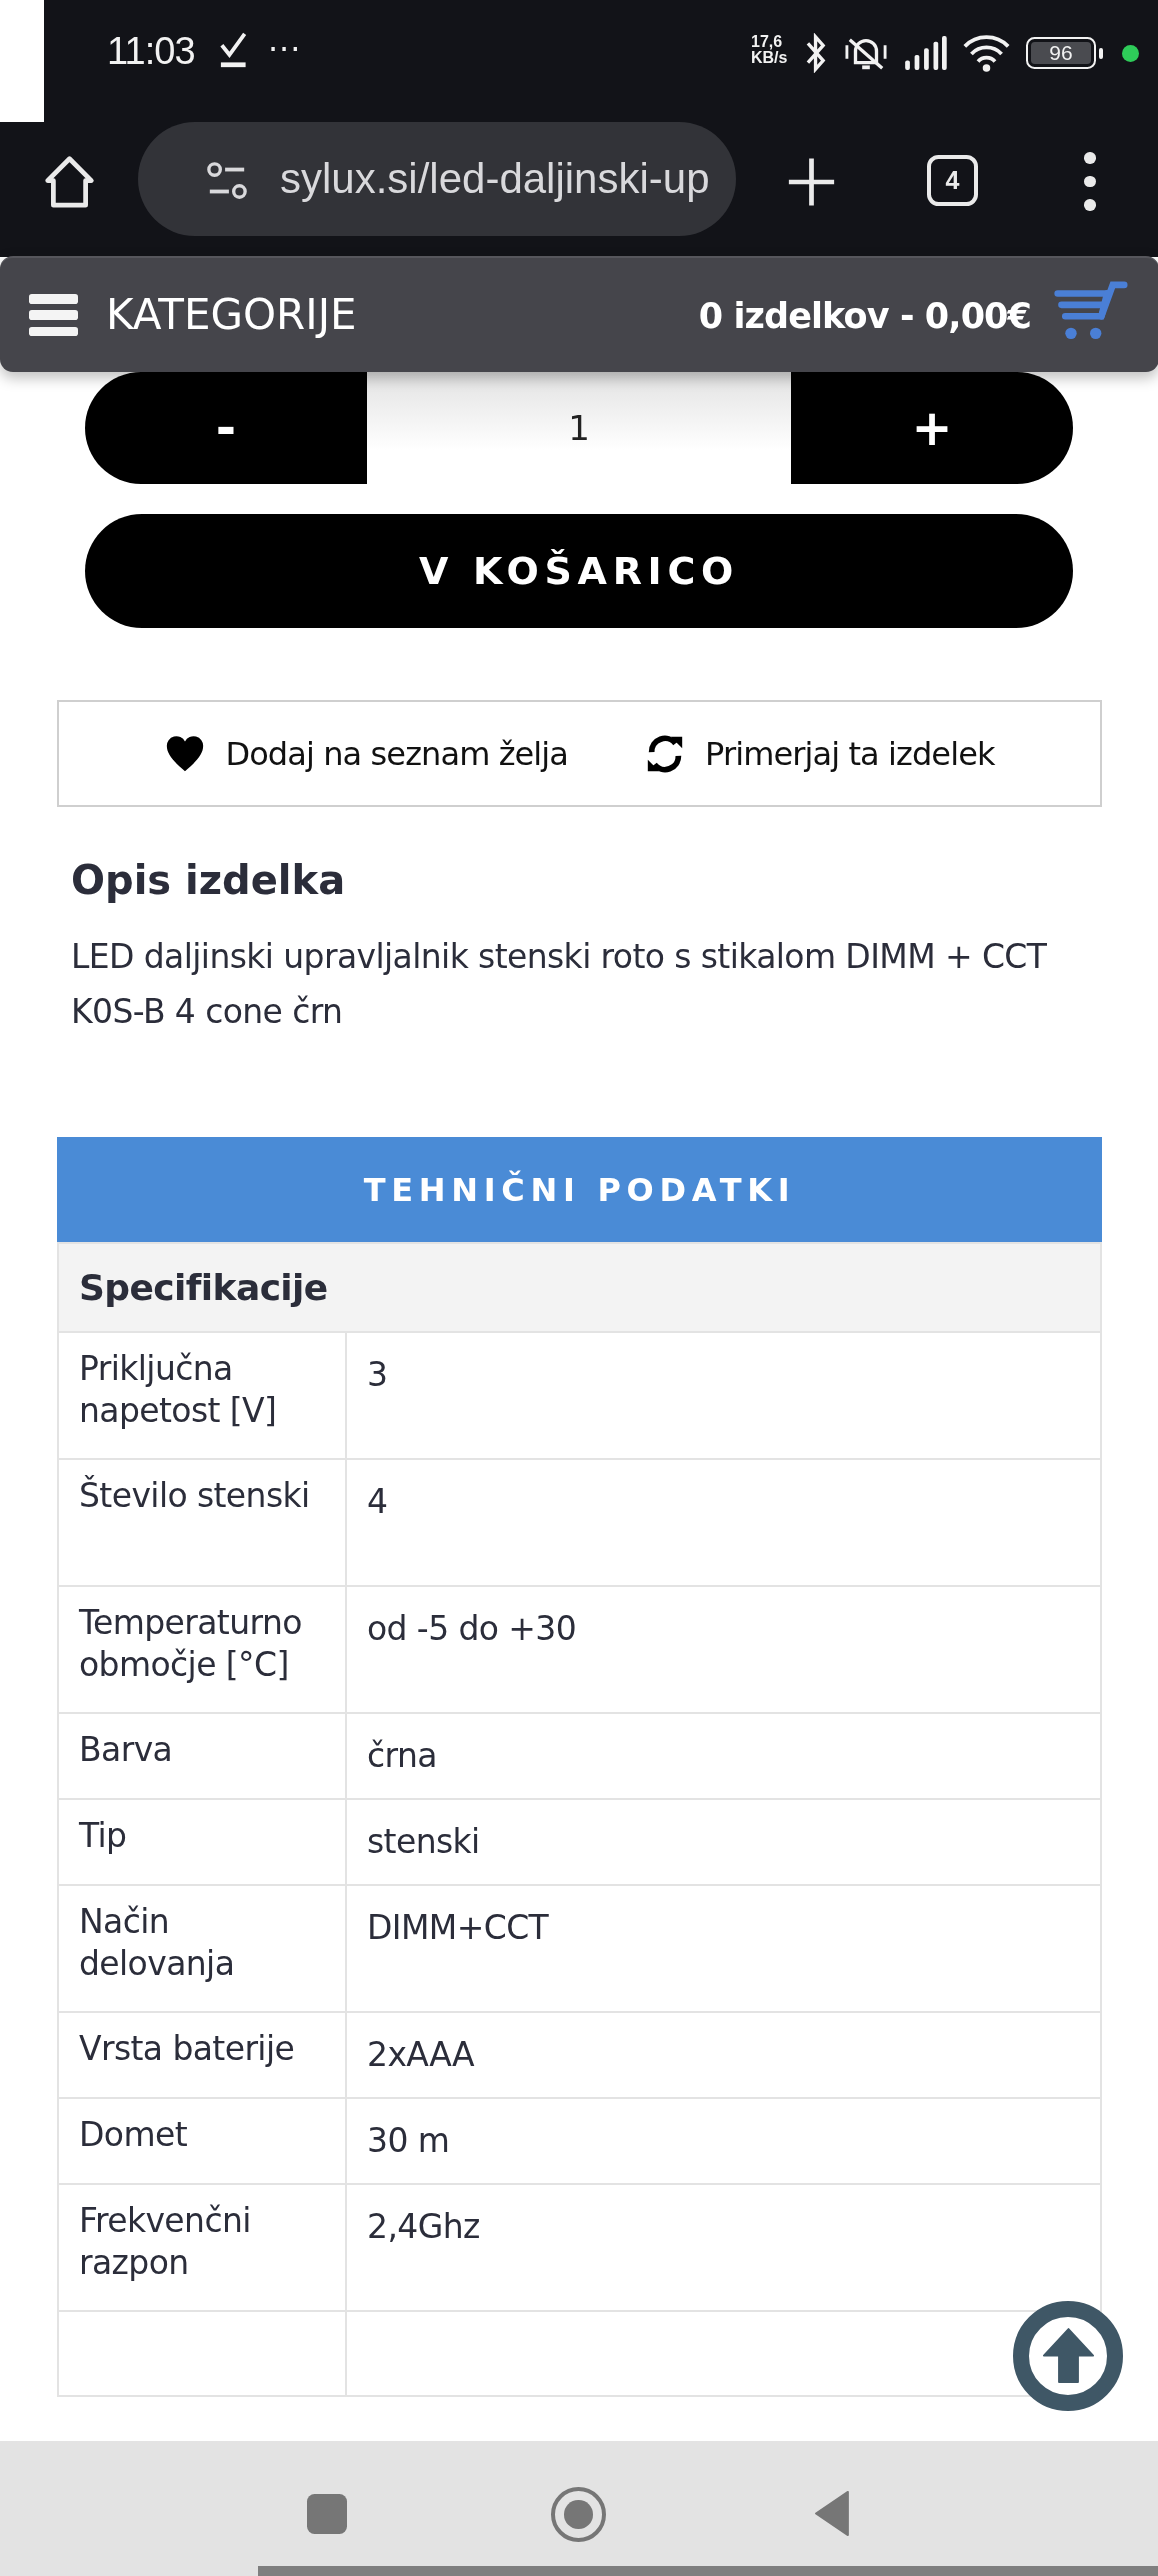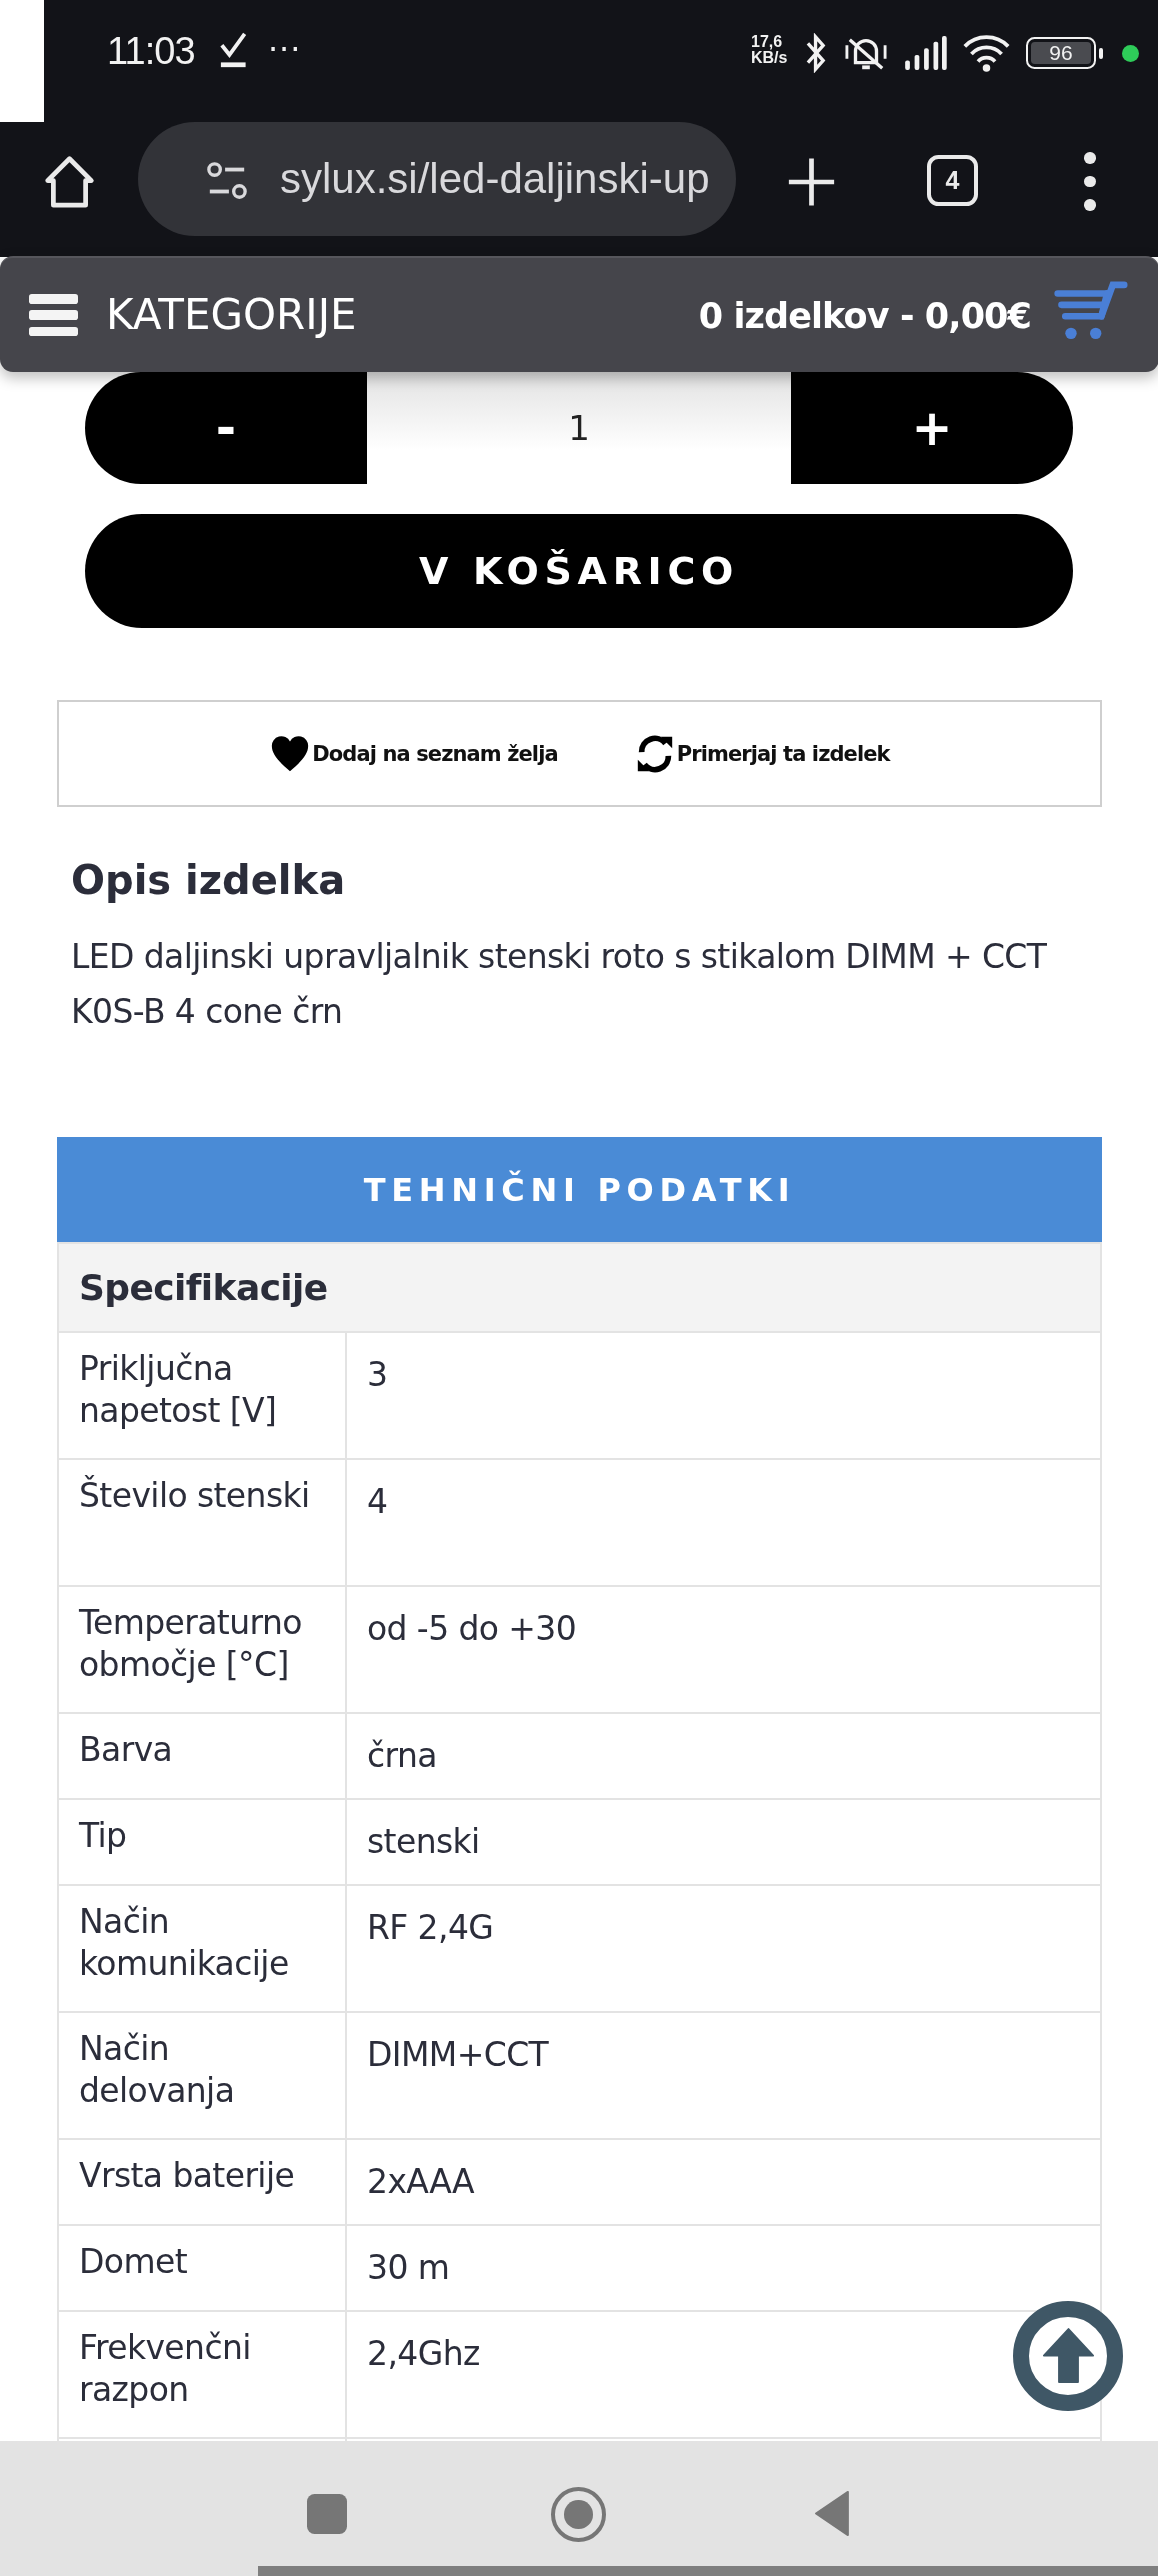--- a/index.html
+++ b/index.html
@@ -42,21 +42,21 @@
   .stepper { position: absolute; left: 85px; top: 372px; width: 988px; height: 112px; display: flex; }
   .step-btn { width: 296px; height: 112px; background: #000; color: #fff; display: flex; align-items: center; justify-content: center; font-size: 49px; font-weight: bold; cursor: pointer; }
   .step-minus { border-radius: 0 0 57px 57px / 0 0 57px 57px; border-top-left-radius: 0; border-bottom-left-radius: 57px; border-top-right-radius: 0; border-bottom-right-radius: 0; border-top-left-radius: 57px; }
   .step-plus { border-top-right-radius: 57px; border-bottom-right-radius: 57px; }
   .step-val { flex: 1; height: 112px; background: linear-gradient(#e2e2e2, #ffffff 70%); border: none; text-align: center; font-size: 34px; color: #222; font-family: "DejaVu Sans", sans-serif; outline: none; }
 
   .addcart { position: absolute; left: 85px; top: 514px; width: 988px; height: 114px; border-radius: 57px; background: #000; color: #fff; font-size: 38px; font-weight: bold; letter-spacing: 5.7px; display: flex; align-items: center; justify-content: center; cursor: pointer; font-family: "DejaVu Sans", sans-serif; }
 
   
   .actionbox { position: absolute; left: 57px; top: 700px; width: 1045px; height: 107px; border: 2.8px solid #cfcfcf; display: flex; align-items: center; justify-content: center; gap: 76px; }
-  .action-link { display: flex; align-items: center; gap: 1px; font-size: 21px; color: #111; cursor: pointer; font-family: "DejaVu Sans", sans-serif; letter-spacing: -0.9px; font-weight: bold; }
+  .action-link { display: flex; align-items: center; gap: 19px; font-size: 32px; color: #111; cursor: pointer; font-family: "DejaVu Sans", sans-serif; letter-spacing: -0.9px; }
   .action-link svg { width: 42px; height: 42px; }
 
   
   .opis-title { position: absolute; left: 71px; top: 857px; font-size: 40px; font-weight: bold; color: #2b2d3a; font-family: "DejaVu Sans", sans-serif; }
   .opis-text { position: absolute; left: 71px; top: 929px; width: 1054px; font-size: 33px; line-height: 55px; color: #2b2d3a; font-family: "DejaVu Sans", sans-serif; letter-spacing: -0.6px; }
 
   
   .tech { position: absolute; left: 57px; top: 1137px; width: 1045px; }
   .tech-header { height: 105px; background: #4a8bd6; color: #ffffff; font-size: 32px; font-weight: bold; letter-spacing: 5.7px; display: flex; align-items: center; justify-content: center; font-family: "DejaVu Sans", sans-serif; }
   .spec-table { width: 1045px; border-collapse: collapse; font-family: "DejaVu Sans", sans-serif; }
@@ -215,24 +215,20 @@
         </tr>
     <tr class="row1">
           <td class="k">Barva</td>
           <td class="v">črna</td>
         </tr>
     <tr class="row1">
           <td class="k">Tip</td>
           <td class="v">stenski</td>
         </tr>
     <tr class="row2">
-          <td class="k">Način komunikacije</td>
-          <td class="v">RF 2,4G</td>
-        </tr>
-    <tr class="row2">
           <td class="k">Način delovanja</td>
           <td class="v">DIMM+CCT</td>
         </tr>
     <tr class="row1">
           <td class="k">Vrsta baterije</td>
           <td class="v">2xAAA</td>
         </tr>
     <tr class="row1">
           <td class="k">Domet</td>
           <td class="v">30 m</td>

